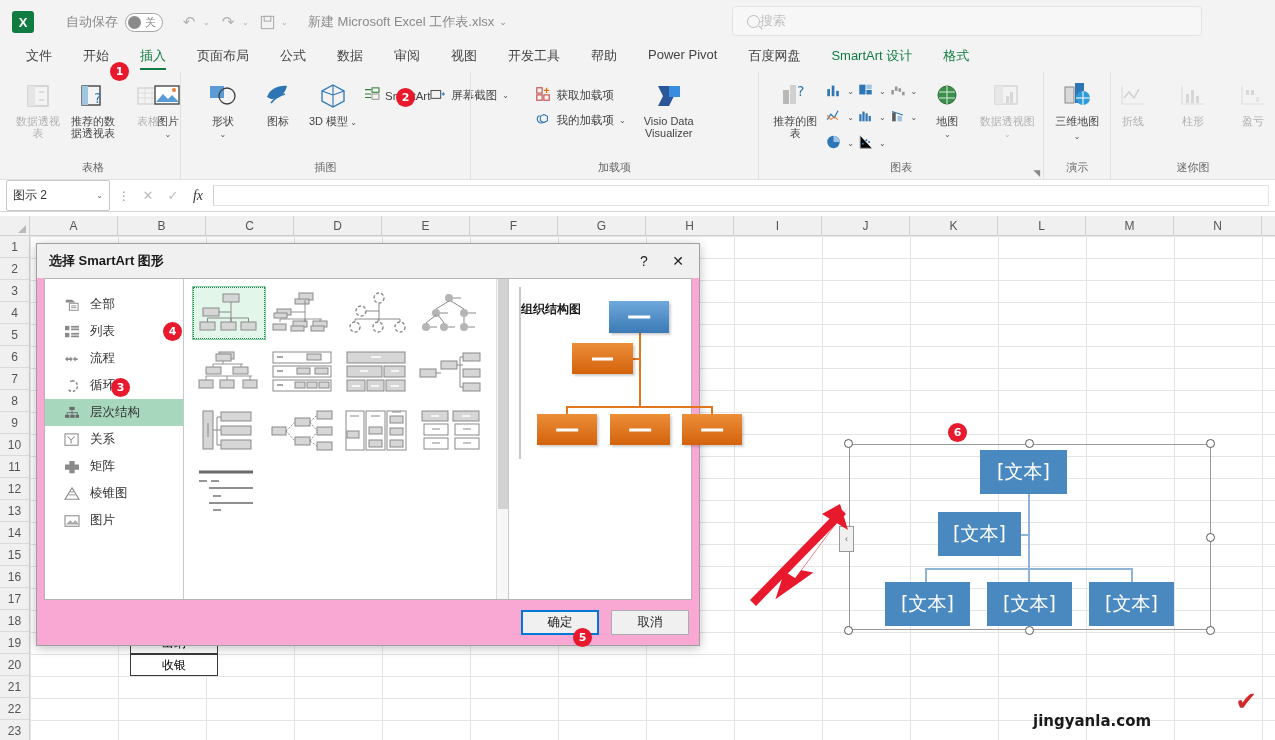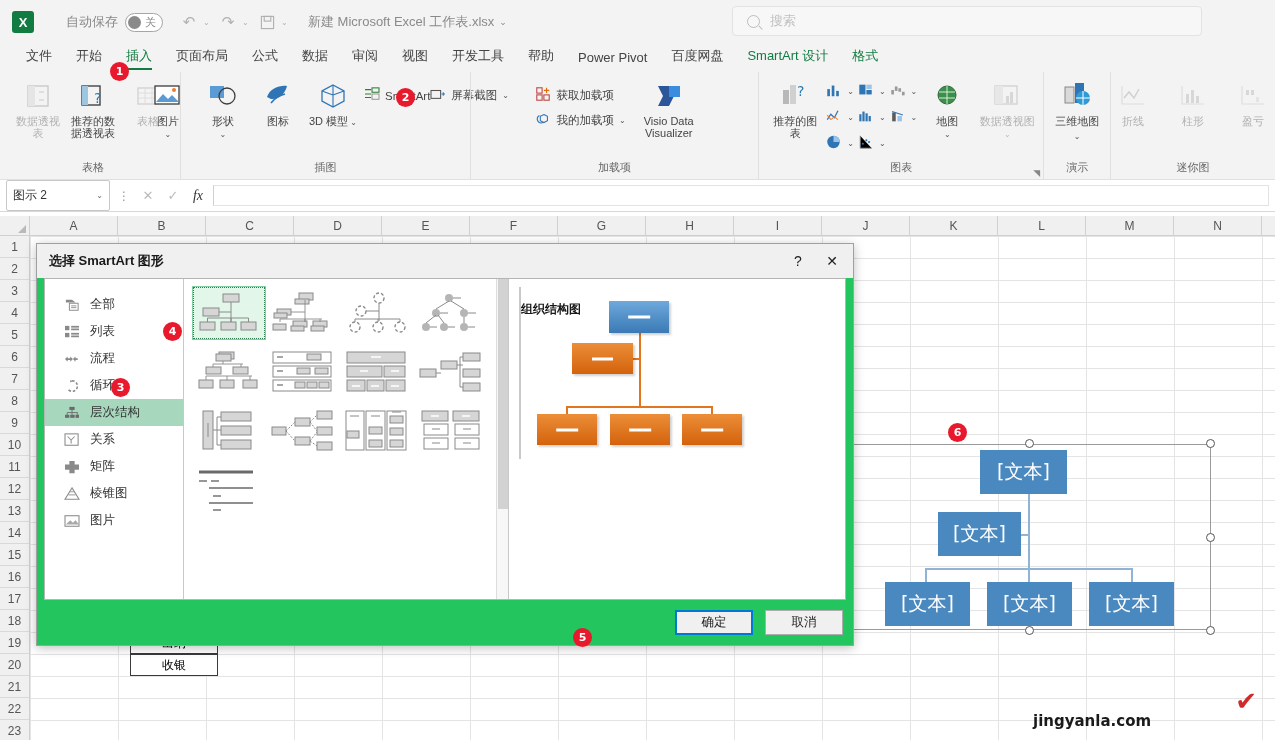--- a/index.html
+++ b/index.html
@@ -18,28 +18,28 @@
   .toggle { width:38px; height:19px; border:1px solid #a6a6a6; border-radius:10px; background:#fff;
      display:flex; align-items:center; padding:0 2px; position:relative; }
   .toggle .knob { width:13px; height:13px; border-radius:50%; background:#8a8a8a; }
   .toggle .tlabel { margin-left:4px; font-size:11px; color:#8a8a8a; }
   .qat { display:flex; align-items:center; gap:2px; margin-left:14px; color:#b0b0b0; }
   .qat .qi { width:24px; height:24px; display:flex; align-items:center; justify-content:center; font-size:15px; }
   .qat .chev { font-size:8px; width:11px; }
   .doctitle { margin-left:16px; color:#8a8a8a; font-size:13px; display:flex; align-items:center; gap:5px;}
   .doctitle .chev { font-size:9px; }
   #searchbox { position:absolute; left:732px; top:6px; width:470px; height:30px; background:#f7f7f7;
-     border:1px solid #e2e2e2; border-radius:4px; display:flex; align-items:center; padding-left:14px; gap:10px; }
+     border:1px solid #e2e2e2; border-radius:4px; display:flex; align-items:center; padding-left:14px; }
   #searchbox .sicon { width:13px; height:13px; border:1.4px solid #bdbdbd; border-radius:50%; position:relative; }
   #searchbox .sicon:after { content:""; position:absolute; width:1.4px; height:5px; background:#bdbdbd;
      right:-2px; bottom:-3px; transform:rotate(-45deg); }
   #searchbox .stext { color:#c0c0c0; font-size:13px; }
 
   
-  #tabs { height:26px; background:#f3f3f3; display:flex; align-items:flex-end; padding-left:14px; gap:0px; position:relative; }
+  #tabs { height:26px; background:#f3f3f3; display:flex; padding-left:14px; gap:7px; position:relative; }
   .tab { padding:3px 12px 5px; font-size:13px; color:#444; white-space:nowrap; cursor:default; position:relative; }
   .tab.active { color:#107c41; }
   .tab.active:after { content:""; position:absolute; left:12px; right:12px; bottom:0; height:2px; background:#107c41; }
   .tab.ctx { color:#107c41; }
 
   
   #ribbon { height:110px; background:#f3f3f3; border-bottom:1px solid #e0e0e0;
      display:flex; align-items:stretch; padding:2px 0 0 6px; position:relative; }
   .rgroup { display:flex; flex-direction:column; align-items:center; justify-content:space-between;
      padding:3px 6px 2px; position:relative; }
@@ -91,22 +91,22 @@
   .sa-line { position:absolute; background:#8fb4d6; }
   .handle { position:absolute; width:9px; height:9px; border:1.3px solid #555; border-radius:50%; background:#fff; }
   .sel-edge { position:absolute; background:#9a9a9a; }
   #textpane-tab { position:absolute; left:-10px; top:82px; width:15px; height:26px; background:#f0f0f0;
      border:1px solid #999; display:flex; align-items:center; justify-content:center; font-size:9px; color:#555; }
 
   
   #arrow { position:absolute; left:742px; top:500px; width:110px; height:110px; pointer-events:none; }
 
   
-  #dialog { position:absolute; left:36px; top:243px; width:818px; height:403px;
-     background:#22c55e; border:1px solid #a0a0a0; box-shadow:0 2px 10px rgba(0,0,0,.25); }
+  #dialog { position:absolute; left:36px; top:243px; width:664px; height:403px;
+     background:#f9a8d4; border:1px solid #a0a0a0; box-shadow:0 2px 10px rgba(0,0,0,.25); }
   #dlg-title { height:34px; display:flex; align-items:center; padding-left:12px; font-size:13px; color:#1a1a1a;
      font-weight:bold; background:#f0f0f0; }
   #dlg-ctl { position:absolute; right:4px; top:4px; display:flex; }
   #dlg-ctl div { width:34px; height:26px; display:flex; align-items:center; justify-content:center; font-size:14px; color:#222; }
   #dlg-body { position:absolute; left:7px; top:34px; right:7px; height:322px; border:1px solid #b5b5b5; background:#fff; display:flex; }
   #cats { width:139px; border-right:1px solid #c8c8c8; background:#fff; padding-top:12px; }
   .cat { height:27px; display:flex; align-items:center; gap:10px; padding-left:18px; font-size:12.5px; color:#333; }
   .cat.sel { background:#a7d7bd; }
   .cat .cico { width:17px; height:16px; display:flex; align-items:center; justify-content:center; }
   #gallery { width:325px; border-right:1px solid #c8c8c8; background:#fff; padding:7px 0 0 8px;

